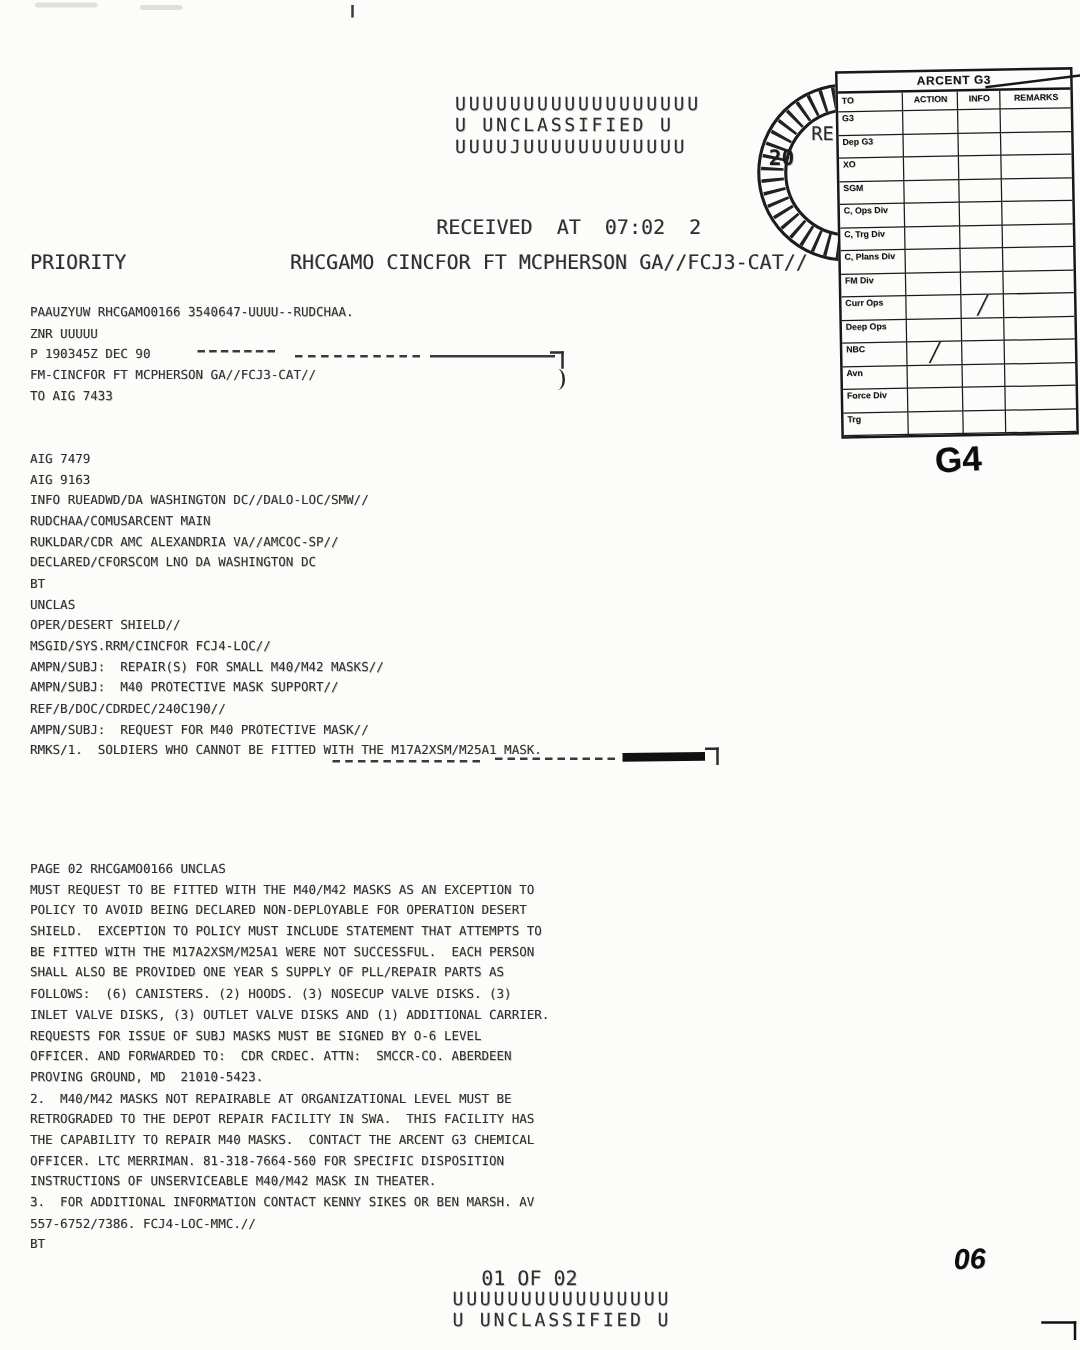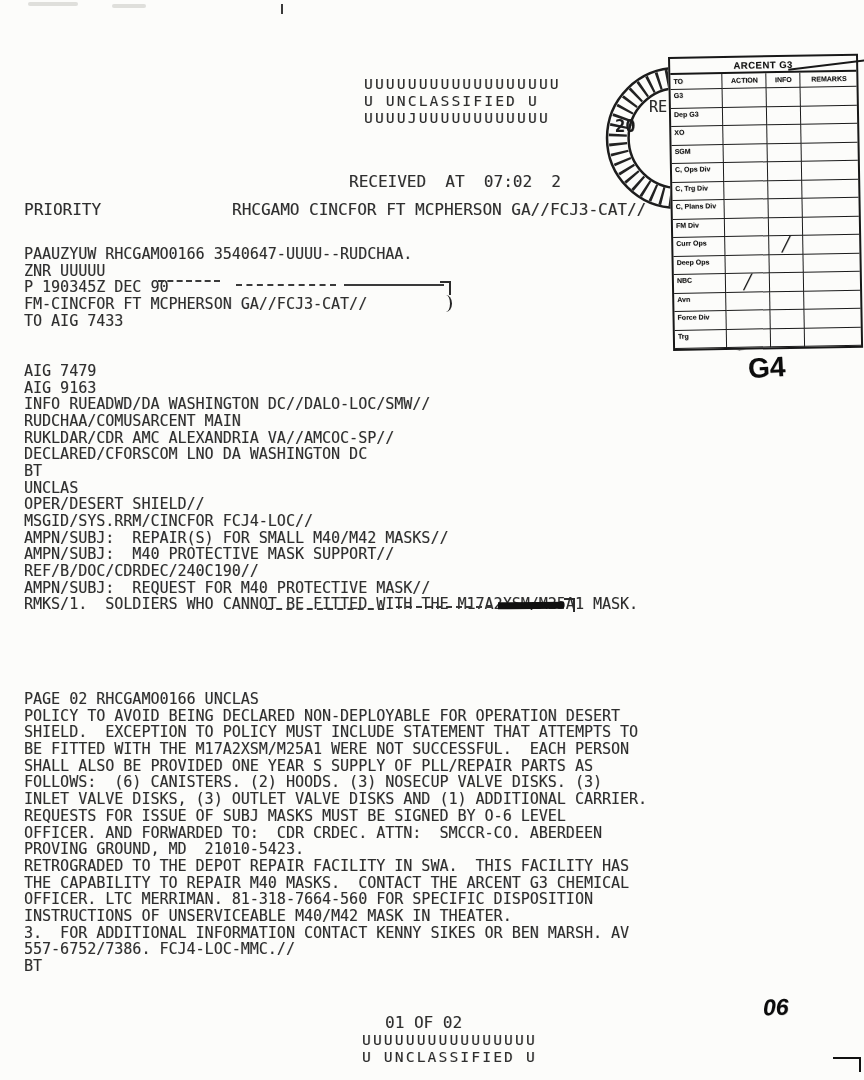--- a/index.html
+++ b/index.html
@@ -2,21 +2,21 @@
 <html><head>
 <meta charset="utf-8">
 <style>
   html,body{margin:0;padding:0;background:#e8e8e6;}
   .page{
     position:relative;width:864px;height:1080px;background:#fcfcfa;overflow:hidden;
     font-family:"DejaVu Sans Mono",monospace;color:#2e2e2e;
   }
   .ink{color:#2e2e2e;text-shadow:0.5px 0.4px 0 rgba(46,46,46,0.3);}
   .mono-line{position:absolute;white-space:pre;font-size:16px;line-height:16px;}
-  .block{position:absolute;font-size:15px;}
+  .block{position:absolute;font-size:10px;}
   .block .tline{height:16.7px;white-space:pre;}
   .block .tline:empty::before{content:"\00a0";}
   .cls-block{position:absolute;font-size:14.5px;letter-spacing:2.2px;}
   .cls-block .cls-line{height:17px;white-space:pre;}
   
   .stamp-table{
     position:absolute;left:668px;top:57px;width:190px;background:#fcfcfa;
     border:2px solid #181818;transform:rotate(-1deg);transform-origin:top left;
     font-family:"Liberation Sans",sans-serif;z-index:3;box-sizing:border-box;
   }
@@ -214,29 +214,31 @@
   <div class="underline-dash" style="left:396px;top:606px;width:96px;"></div>
   <div class="redaction" style="left:498px;top:602px;width:66px;"></div>
   <div class="hook" style="left:564px;top:598px;"></div>
 
   <div class="hand hand-g3">G3</div>
   <div class="hand hand-g4">G4</div>
 
   <div class="block" style="left:24px;top:690px;">
 
   <div class="tline">PAGE 02 RHCGAMO0166 UNCLAS</div>
+      <div class="tline">MUST REQUEST TO BE FITTED WITH THE M40/M42 MASKS AS AN EXCEPTION TO</div>
       <div class="tline">POLICY TO AVOID BEING DECLARED NON-DEPLOYABLE FOR OPERATION DESERT</div>
       <div class="tline">SHIELD.  EXCEPTION TO POLICY MUST INCLUDE STATEMENT THAT ATTEMPTS TO</div>
       <div class="tline">BE FITTED WITH THE M17A2XSM/M25A1 WERE NOT SUCCESSFUL.  EACH PERSON</div>
       <div class="tline">SHALL ALSO BE PROVIDED ONE YEAR S SUPPLY OF PLL/REPAIR PARTS AS</div>
       <div class="tline">FOLLOWS:  (6) CANISTERS. (2) HOODS. (3) NOSECUP VALVE DISKS. (3)</div>
       <div class="tline">INLET VALVE DISKS, (3) OUTLET VALVE DISKS AND (1) ADDITIONAL CARRIER.</div>
       <div class="tline">REQUESTS FOR ISSUE OF SUBJ MASKS MUST BE SIGNED BY O-6 LEVEL</div>
       <div class="tline">OFFICER. AND FORWARDED TO:  CDR CRDEC. ATTN:  SMCCR-CO. ABERDEEN</div>
       <div class="tline">PROVING GROUND, MD  21010-5423.</div>
+      <div class="tline">2.  M40/M42 MASKS NOT REPAIRABLE AT ORGANIZATIONAL LEVEL MUST BE</div>
       <div class="tline">RETROGRADED TO THE DEPOT REPAIR FACILITY IN SWA.  THIS FACILITY HAS</div>
       <div class="tline">THE CAPABILITY TO REPAIR M40 MASKS.  CONTACT THE ARCENT G3 CHEMICAL</div>
       <div class="tline">OFFICER. LTC MERRIMAN. 81-318-7664-560 FOR SPECIFIC DISPOSITION</div>
       <div class="tline">INSTRUCTIONS OF UNSERVICEABLE M40/M42 MASK IN THEATER.</div>
       <div class="tline">3.  FOR ADDITIONAL INFORMATION CONTACT KENNY SIKES OR BEN MARSH. AV</div>
       <div class="tline">557-6752/7386. FCJ4-LOC-MMC.//</div>
       <div class="tline">BT</div>
     </div>
 
   <div class="mono-line" style="left:385px;top:1015px;">01 OF 02</div>

